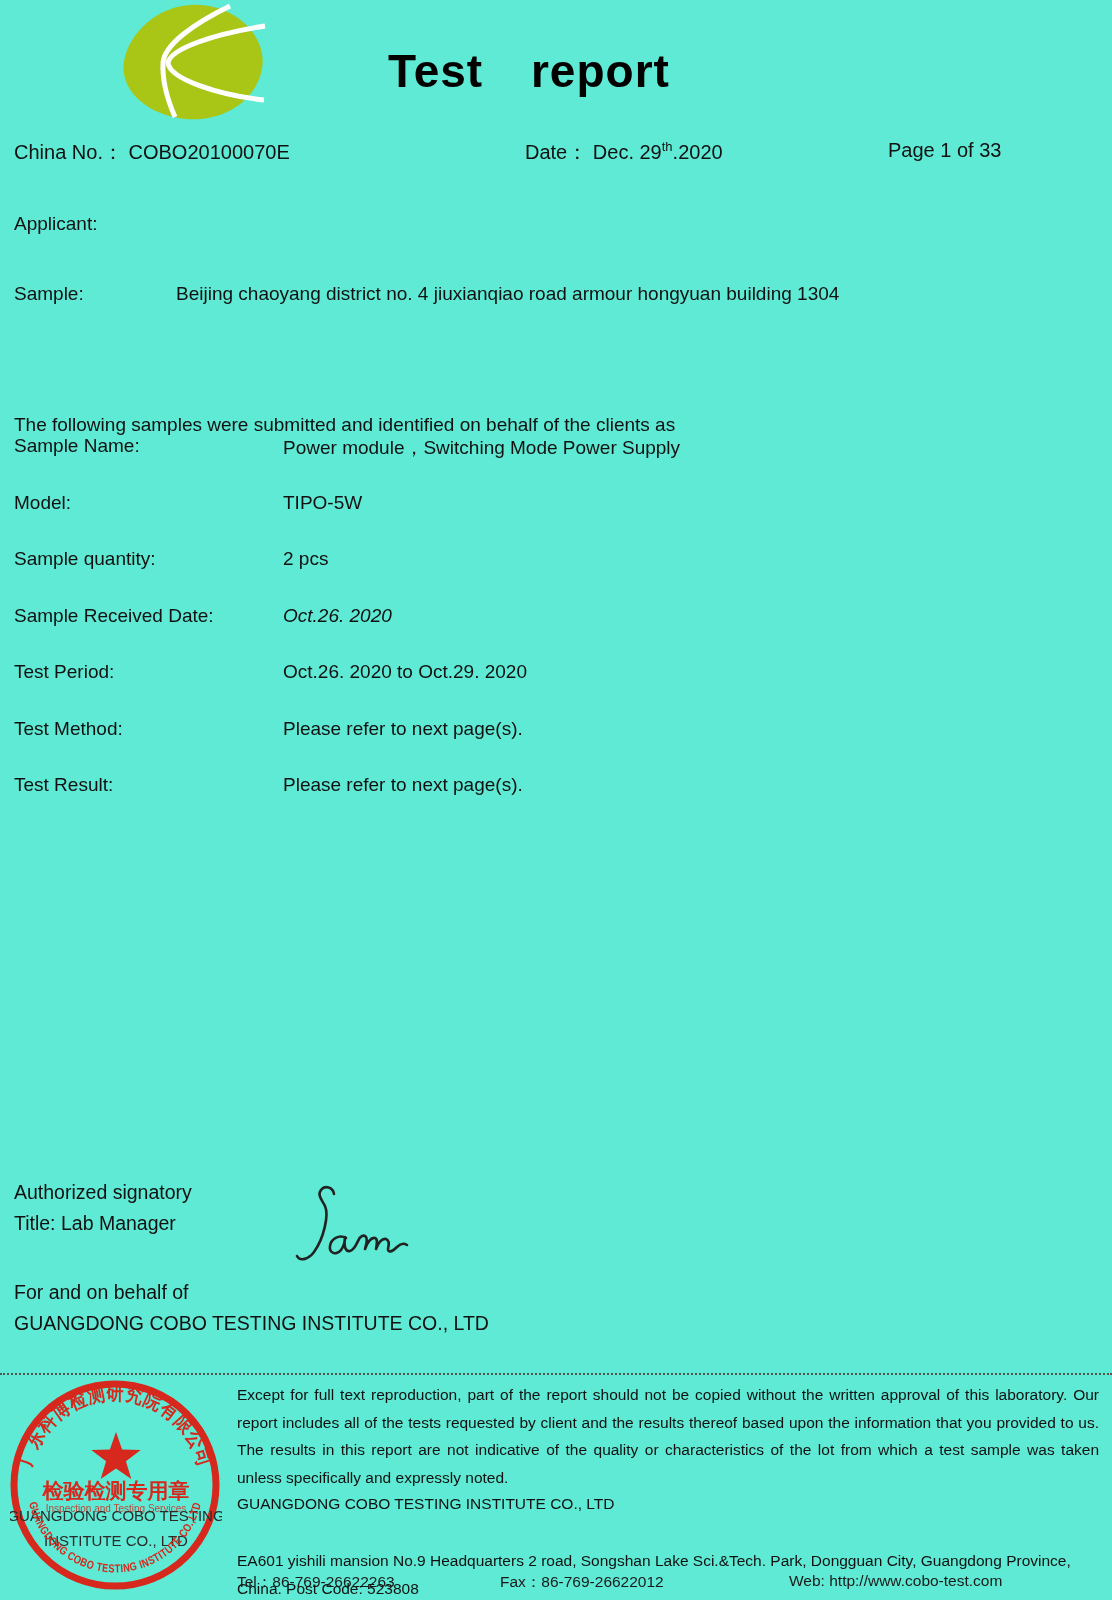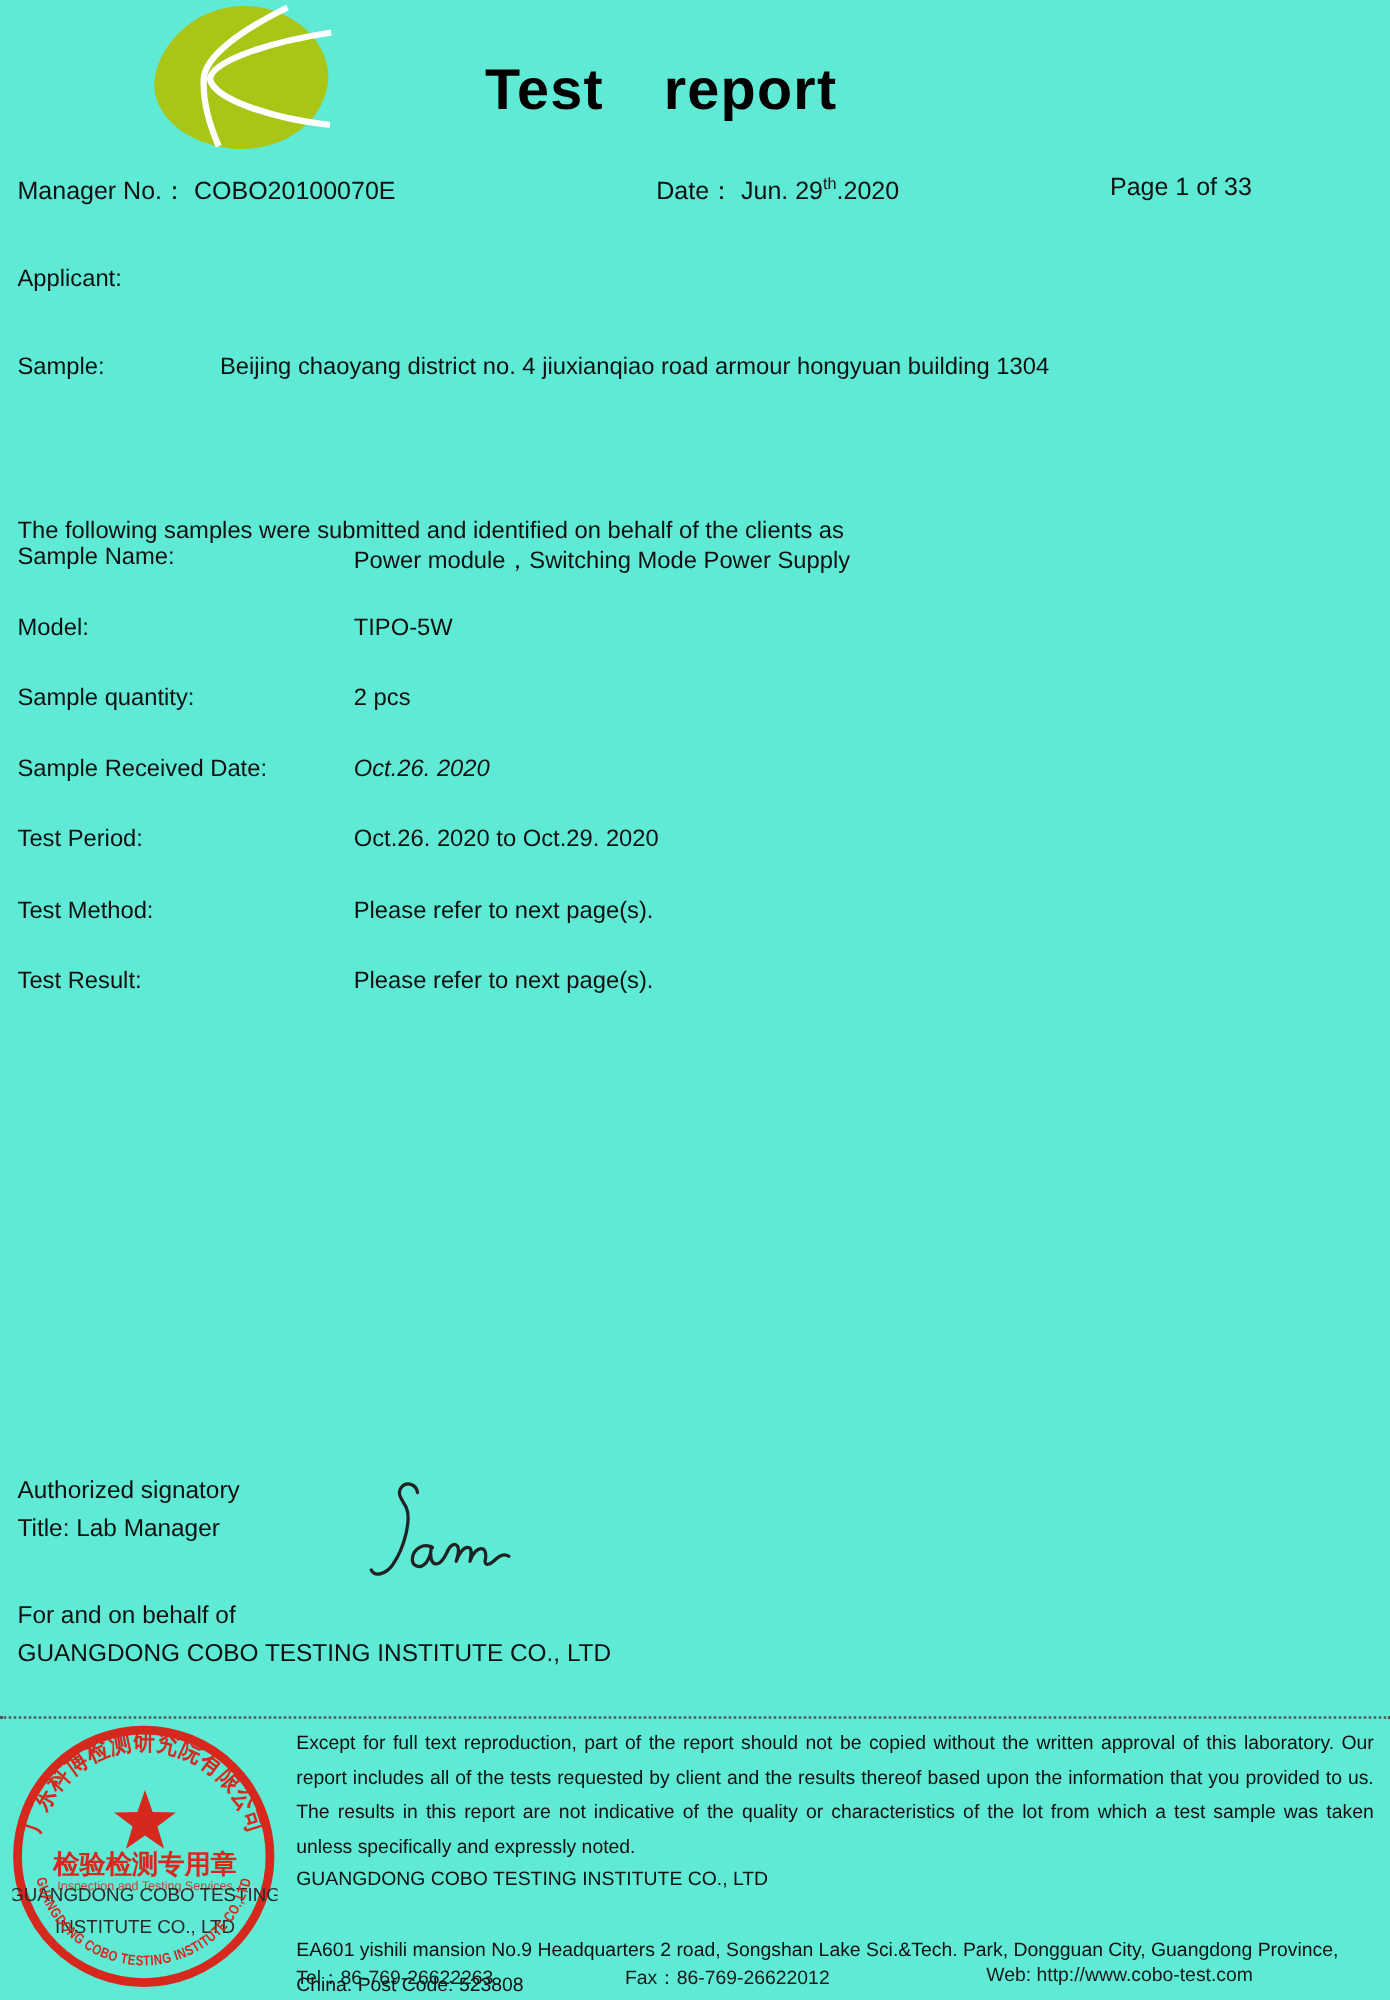--- a/index.html
+++ b/index.html
@@ -41,26 +41,26 @@
 
   <svg class="abs" style="left:118px;top:2px;" width="150" height="124" viewBox="0 0 150 124">
     <path d="M72,3 C40,5 12,29 6,59 C1,87 28,113 68,117 C105,120 138,99 144,67 C150,33 115,0 72,3 Z" fill="#a9c617"></path>
     <path d="M112,4 C75,22 46,43 45,61 C44,81 50,99 57,115" fill="none" stroke="#ffffff" stroke-width="5"></path>
     <path d="M147,24 C95,32 52,47 50,61 C52,77 100,93 146,98" fill="none" stroke="#ffffff" stroke-width="5"></path>
   </svg>
 
   <div class="abs doc-title" style="left:388px;top:44px;">Test report</div>
 
   <div class="abs hdr" style="left:14px;top:139px;">
-    <span>Manager No.：</span>
+    <span>China No.：</span>
     <span>COBO20100070E</span>
   </div>
   <div class="abs hdr" style="left:525px;top:139px;">
     <span>Date：</span>
-    <span>Jun. 29</span><span class="sup">th</span><span>.2020</span>
+    <span>Dec. 29</span><span class="sup">th</span><span>.2020</span>
   </div>
   <div class="abs hdr" style="left:888px;top:139px;">Page 1 of 33</div>
 
   <div class="abs lbl" style="left:14px;top:213px;">Applicant:</div>
 
   <div class="abs lbl" style="left:14px;top:283px;">Sample:</div>
   <div class="abs val" style="left:176px;top:283px;">Beijing chaoyang district no. 4 jiuxianqiao road armour hongyuan building 1304</div>
 
   <div class="abs intro" style="left:14px;top:378px;margin-top:36px;">The following samples were submitted and identified on behalf of the clients as</div>
 

